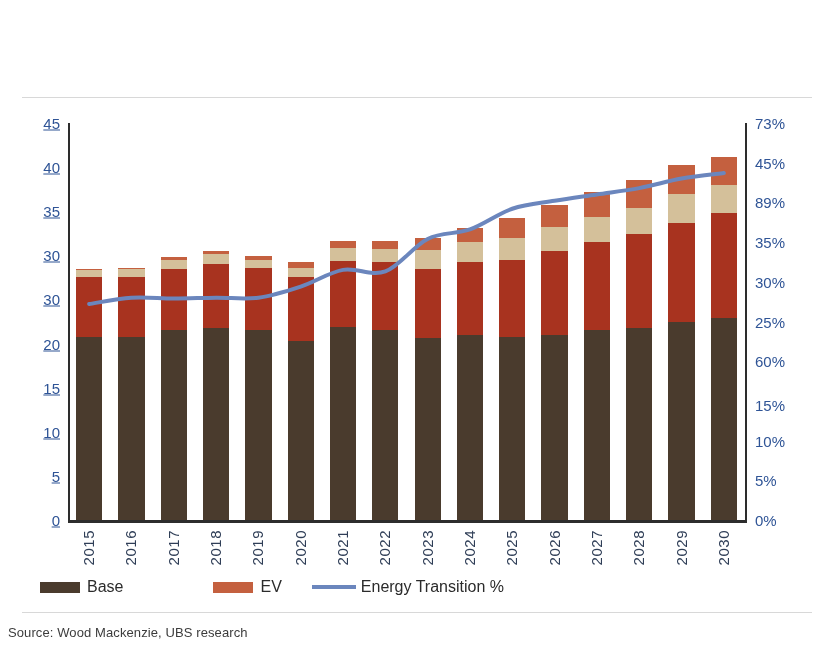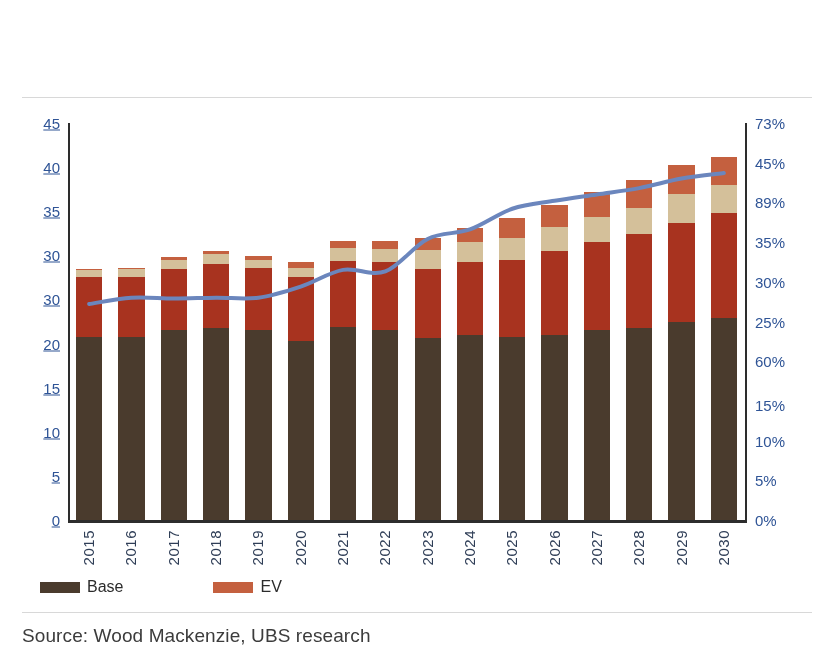--- a/index.html
+++ b/index.html
@@ -25,22 +25,22 @@
   .title .l1:after{content:"";display:inline-block;width:100%;}
   .title .l2{display:block;}
 
   
   .rule{position:absolute;left:22px;width:790px;height:1px;background:#d8d8d8;}
   .rule-top{top:97px;}
   .rule-bottom{top:612px;}
 
   
   .source{
-    position:absolute;left:22px;top:625px;
-    font-size:19px;color:#3c3c3c;letter-spacing:0.1px;
+    position:absolute;left:8px;top:625px;
+    font-size:13px;color:#3c3c3c;letter-spacing:0.1px;
   }
 
   
   .chart{position:absolute;left:0;top:98px;width:831px;height:500px;}
   .axis-line{position:absolute;background:#2d2d2d;}
   .axis-left{left:68px;top:25px;width:2px;height:399px;}
   .axis-right{left:745px;top:25px;width:2px;height:399px;}
   .axis-bottom{left:68px;top:422px;width:679px;height:3px;}
 
   
@@ -248,16 +248,20 @@
         <span class="legend-label">Base</span>
       </div>
       <div class="legend-gap"></div>
       <div class="legend-gap"></div>
       <div class="legend-gap"></div>
       <div class="legend-item">
         <span class="swatch" style="background: rgb(196, 96, 63);"></span>
         <span class="legend-label">EV</span>
       </div>
       <div class="legend-gap"></div>
+      <div class="legend-item">
+        <span class="swatch-line" style="background: rgb(107, 134, 189);"></span>
+        <span class="legend-label">Energy Transition %</span>
+      </div>
     </div>
 
   <div class="source">Source: Wood Mackenzie, UBS research</div>
 </div>
 
 </body></html>

